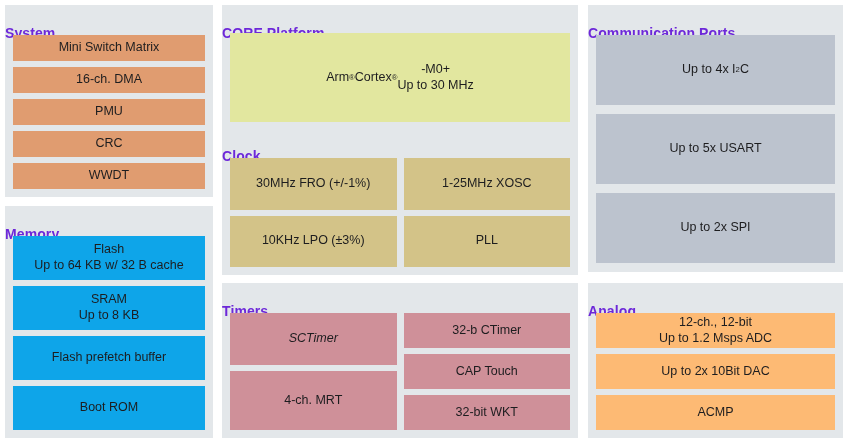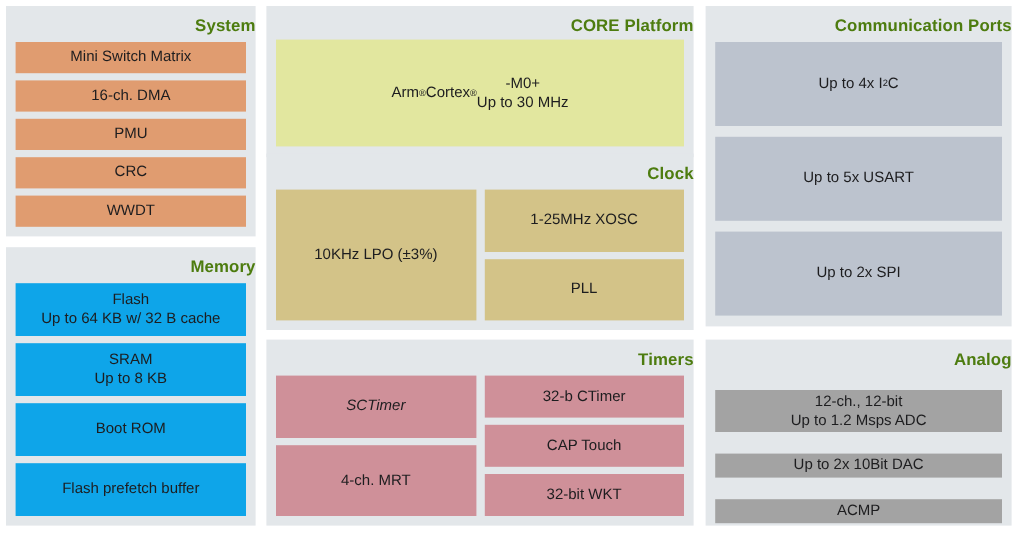--- a/index.html
+++ b/index.html
@@ -23,26 +23,26 @@
   }
 
   
   .panel {
     position: absolute;
     background: #e3e7ea;
     box-sizing: border-box;
     padding: 0;
   }
   .panel-title {
-    text-align: right;
+    text-align: left;
     font-weight: bold;
     font-size: 14px;
-    color: #4d7c0f;
+    color: #6d28d9;
     line-height: 1;
-    padding-top: 9px;
+    padding-top: 21px;
     padding-bottom: 9px;
     letter-spacing: 0.1px;
   }
   .panel-body {
     position: absolute;
     left: 8px;
     right: 8px;
     top: 30px;
     bottom: 8px;
     display: flex;
@@ -75,21 +75,21 @@
     padding: 2px 4px;
     white-space: pre-line;
   }
 
   .c-orange  { background: #e09c70; }
   .c-blue    { background: #0ea5e9; }
   .c-yellow  { background: #e2e79f; }
   .c-tan     { background: #d3c388; }
   .c-rose    { background: #cf9099; }
   .c-gray    { background: #bcc3ce; }
-  .c-purple  { background: #a3a3a3; margin-top: 12px; }
+  .c-purple  { background: #fdba74; }
 
   
   #panel-system       { left: 5px;   top: 5px;   width: 208px; height: 192px; }
   #panel-memory       { left: 5px;   top: 206px; width: 208px; height: 232px; }
 
   #panel-core         { left: 222px; top: 5px;   width: 356px; height: 126px; }
   #panel-clock        { left: 222px; top: 128px; width: 356px; height: 147px; }
   #panel-timers       { left: 222px; top: 283px; width: 356px; height: 155px; }
 
   #panel-comm         { left: 588px; top: 5px;   width: 255px; height: 267px; }
@@ -125,36 +125,37 @@
     </div>
   </div>
 
   <div class="panel" id="panel-memory">
     <div class="panel-title">Memory</div>
     <div class="panel-body">
       <div class="block c-blue">Flash
 Up to 64 KB w/ 32 B cache</div>
       <div class="block c-blue">SRAM
 Up to 8 KB</div>
+      <div class="block c-blue">Flash prefetch buffer</div>
       <div class="block c-blue">Boot ROM</div>
-      <div class="block c-blue">Flash prefetch buffer</div>
     </div>
   </div>
 
   <div class="panel" id="panel-core">
     <div class="panel-title">CORE Platform</div>
     <div class="panel-body">
       <div class="block c-yellow">Arm<sup>®</sup> Cortex<sup>®</sup>-M0+<br>Up to 30 MHz</div>
     </div>
   </div>
 
   <div class="panel" id="panel-clock">
     <div class="panel-title">Clock</div>
     <div class="panel-body two-col">
       <div class="col">
+        <div class="block c-tan">30MHz FRO (+/-1%)</div>
         <div class="block c-tan">10KHz LPO (±3%)</div>
       </div>
       <div class="col">
         <div class="block c-tan">1-25MHz XOSC</div>
         <div class="block c-tan">PLL</div>
       </div>
     </div>
   </div>
 
   <div class="panel" id="panel-timers">

